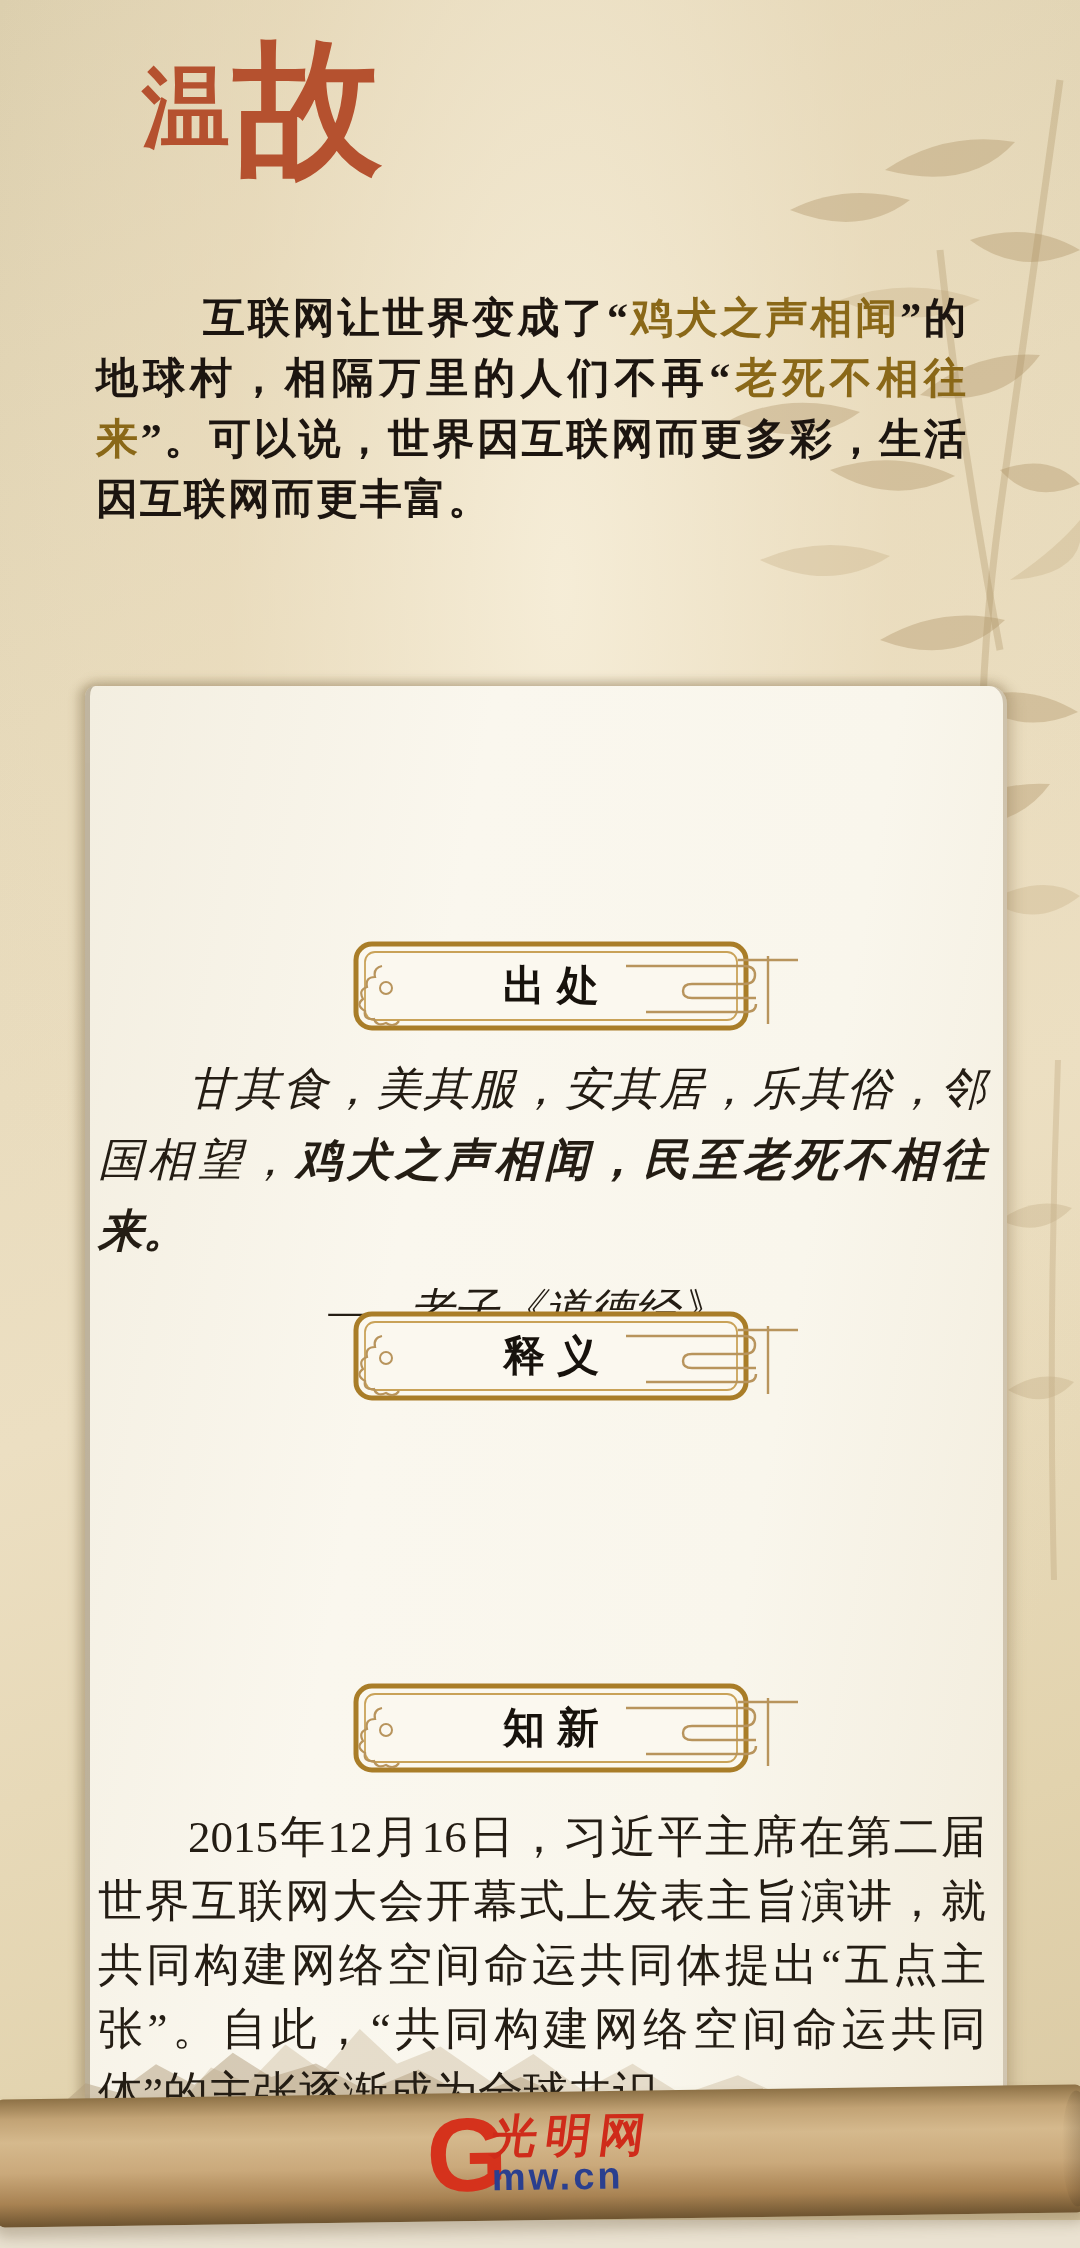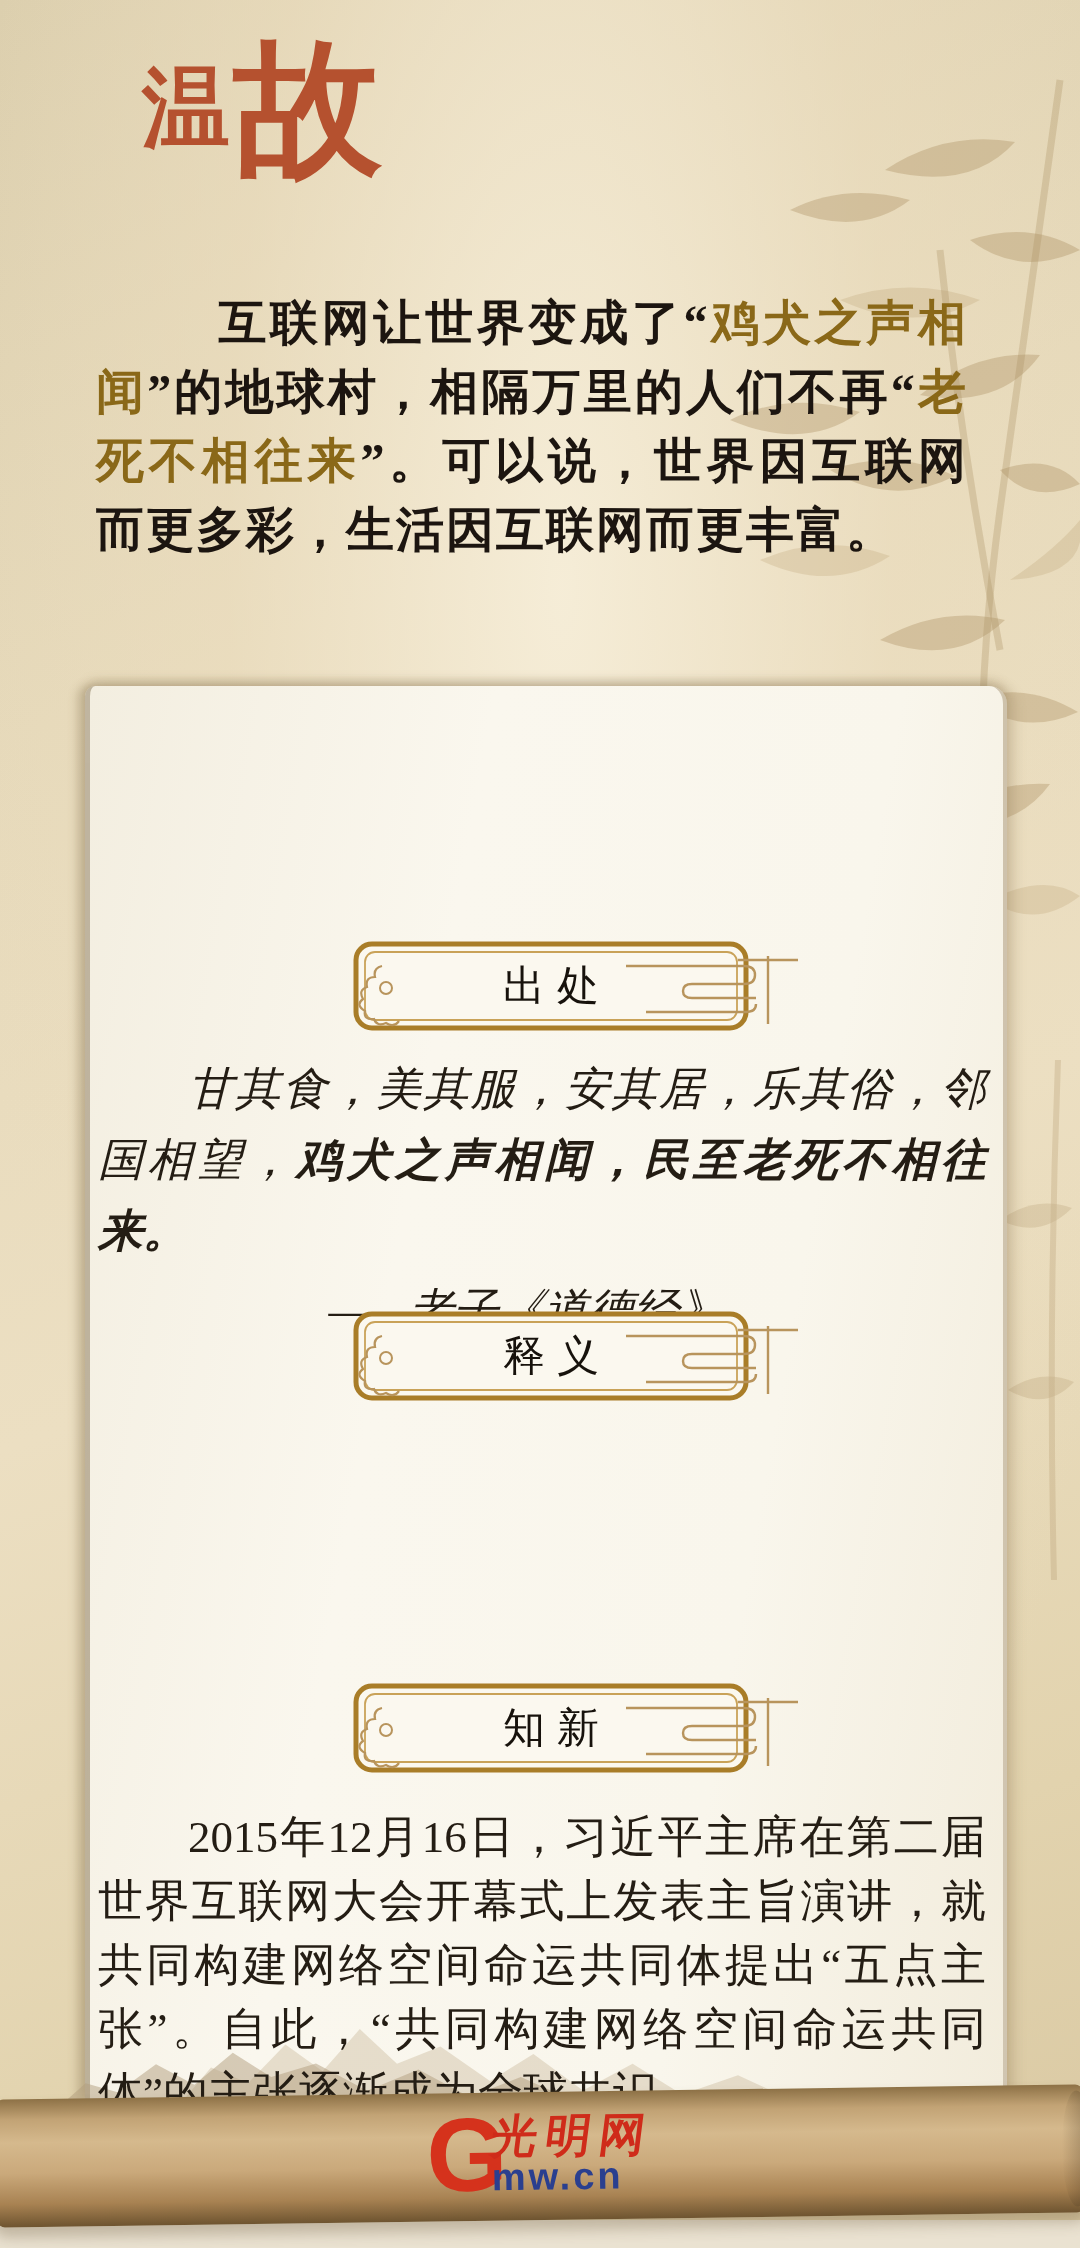--- a/index.html
+++ b/index.html
@@ -35,38 +35,38 @@
   
   .title{
     position:absolute;left:142px;top:34px;z-index:3;display:flex;align-items:center;
     color:#b5512f;font-family:"Liberation Sans","DejaVu Sans",sans-serif;font-weight:900;line-height:1;
   }
   .title .wen{font-size:88px;}
   .title .gu{font-size:148px;margin-left:4px;}
   
   .quote{
     position:absolute;left:96px;top:288px;width:872px;z-index:3;
-    font-size:48px;line-height:1.44;font-weight:700;letter-spacing:2px;
+    font-size:42px;line-height:1.44;font-weight:700;letter-spacing:2px;
     text-align:justify;text-indent:2.55em;color:#1c1510;
   }
   .quote .seg-ink{color:#1c1510;}
   .quote .seg-gold{color:#8a6818;}
   .quote-attrib{
     position:absolute;left:98px;top:758px;width:884px;z-index:3;
     font-size:42px;line-height:1.7;color:#241c12;text-indent:3em;
   }
   
   .section{position:absolute;left:330px;width:470px;height:100px;z-index:3;}
   .sec-source{top:936px;} .sec-shiyi{top:1306px;} .sec-zhixin{top:1678px;}
   .section svg{position:absolute;left:0;top:0;}
   .section .label{
     position:absolute;left:26px;top:8px;width:390px;height:84px;
     display:flex;align-items:center;justify-content:center;
     font-family:"Liberation Sans","DejaVu Sans",sans-serif;
-    font-size:42px;font-weight:400;letter-spacing:12px;text-indent:12px;color:#17120c;
+    font-size:42px;font-weight:700;letter-spacing:12px;text-indent:12px;color:#17120c;
   }
   
   .tblock{position:absolute;left:98px;width:888px;z-index:3;color:#241d14;}
   .tblock p{margin:0;font-size:45px;line-height:1.58;text-indent:2em;text-align:justify;}
   .tb-source{top:1054px;font-style:italic;}
   .tb-source .attrib{display:block;text-align:center;text-indent:0;margin-right:32px;margin-top:8px;}
   .tb-shiyi{top:1424px;}
   .tb-zhixin{top:1794px;}
   .tb-zhixin p{line-height:1.42;margin-top:12px;}
   .bold{font-weight:bold;}

